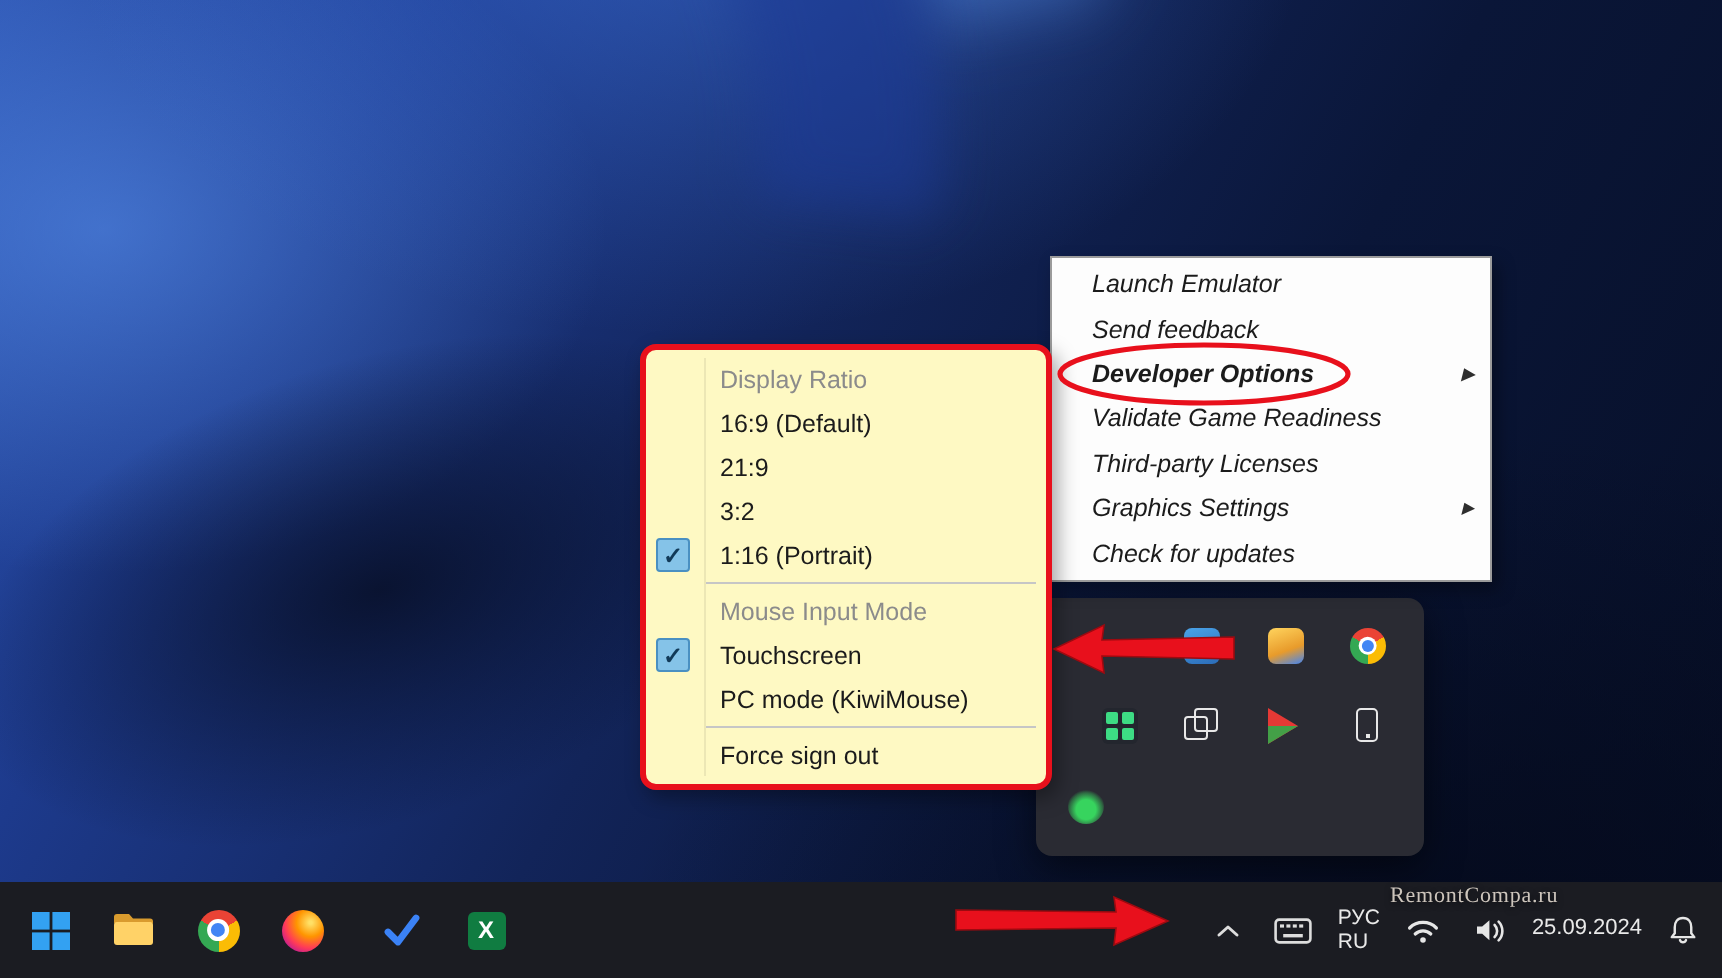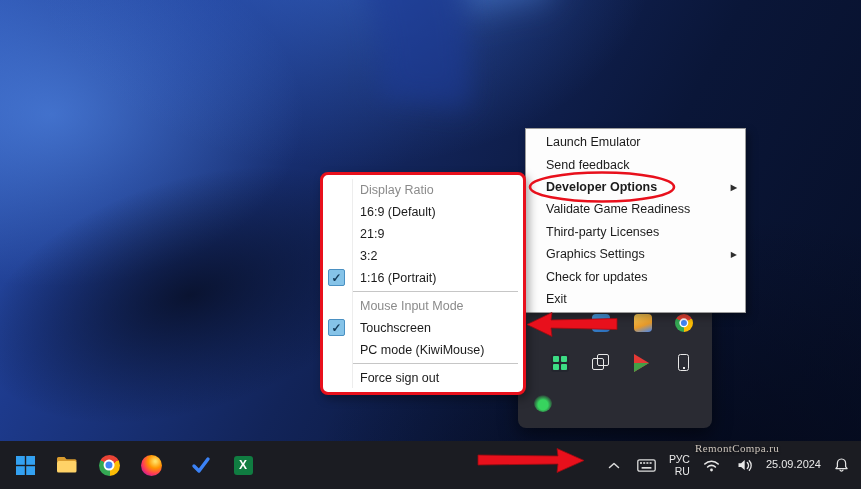--- a/index.html
+++ b/index.html
@@ -55,28 +55,28 @@
   .chrome-ball .cb-white { position:absolute; left:50%; top:50%; width:52%; height:52%;
     transform:translate(-50%,-50%); background:#fff; border-radius:50%; }
   .chrome-ball .cb-blue { position:absolute; left:50%; top:50%; width:34%; height:34%;
     transform:translate(-50%,-50%); background:#4285f4; border-radius:50%; }
 
   
   .tray-menu { position:absolute; left:525px; top:128px; width:221px; z-index:4;
     background:#fdfdfd; border:1px solid #9b9b9b; box-shadow:3px 4px 8px rgba(0,0,0,.35);
     padding:2px 0; }
   .tm-item { position:relative; height:22.4px; display:flex; align-items:center;
-    padding:0 24px 0 20px; font-size:12.5px; color:#1b1b1b; cursor:pointer; }
+    padding:0 24px 0 20px; font-size:12.5px; color:#1b1b1b; cursor:pointer;font-style:italic; }
   .tm-item.bold { font-weight:bold;align-items:center; }
   .tm-arrow { position:absolute; right:8px; top:50%; transform:translateY(-50%);
     font-size:8px; color:#2e2e2e; }
 
   
   .dev-menu { position:absolute; left:320px; top:172px; width:206px; z-index:5;
-    background:#ffffff; border:3px solid #e8101c; border-radius:8px;
+    background:#fef9c3; border:3px solid #e8101c; border-radius:8px;
     box-shadow:3px 4px 10px rgba(0,0,0,.35); padding:4px 0 3px 0; }
   .dev-menu::before { content:""; position:absolute; left:29px; top:4px; bottom:4px; width:1px;
     background:rgba(0,0,0,.07); }
   .dm-row { position:relative; height:22px; display:flex; align-items:center;
     padding:0 8px 0 37px; font-size:12.5px; color:#1b1b1b; cursor:pointer; }
   .dm-header { color:#8b8b8b; cursor:default; }
   .dm-check { position:absolute; left:5px; top:2px; width:17px; height:17px;
     background:#85c3e8; border:1px solid #4a90c2; border-radius:2px;
     display:flex; align-items:center; justify-content:center;
     font-size:12px; font-weight:bold; color:#123a58; }
@@ -92,21 +92,21 @@
   .tb-btn { width:34px; height:40px; display:flex; align-items:center; justify-content:center;
     border-radius:5px; cursor:pointer; }
   .firefox-ball { width:21px; height:21px; border-radius:50%;
     background:radial-gradient(circle at 68% 30%, #ffe066 4%, #ff9500 34%, #ff3b57 62%, #b5179e 86%, #7209b7 100%); }
   .excel-tile { width:19px; height:19px; border-radius:3px; background:#107c41;
     display:flex; align-items:center; justify-content:center;
     color:#fff; font-weight:bold; font-size:12px; }
   .tb-right { position:absolute; right:8px; top:0; height:48px; display:flex; align-items:center; gap:9px; }
   .tr-btn { display:flex; align-items:center; justify-content:center; cursor:pointer;
     border-radius:4px; padding:4px; }
-  .lang { display:flex; flex-direction:column; align-items:flex-end; line-height:1.15;
+  .lang { display:flex; flex-direction:column; align-items:flex-start; line-height:1.15;
     font-size:10.5px; color:#e9e9e9; cursor:pointer; }
   .datetime { font-size:11px; color:#e9e9e9; text-align:right; cursor:pointer; line-height:1.2; }
 
   .watermark { position:absolute; left:695px; top:442px; z-index:11;
     font-family:"Liberation Serif", serif; font-size:11px; color:#cdc5bc;
     text-shadow:0 1px 3px rgba(0,0,0,.55); letter-spacing:.4px; pointer-events:none; }
 </style>
 </head>
 <body>
 
@@ -160,23 +160,20 @@
     </div>
     <div class="tm-item">
       <span>Third-party Licenses</span>
     </div>
     <div class="tm-item">
       <span>Graphics Settings</span>
       <span class="tm-arrow">▶</span>
     </div>
     <div class="tm-item">
       <span>Check for updates</span>
-    </div>
-    <div class="tm-item">
-      <span>Exit</span>
     </div>
   </div>
 
   <div class="dev-menu">
     <div class="dm-row dm-header">
       <span>Display Ratio</span>
     </div>
     <div class="dm-row">
 
       <span>16:9 (Default)</span>

